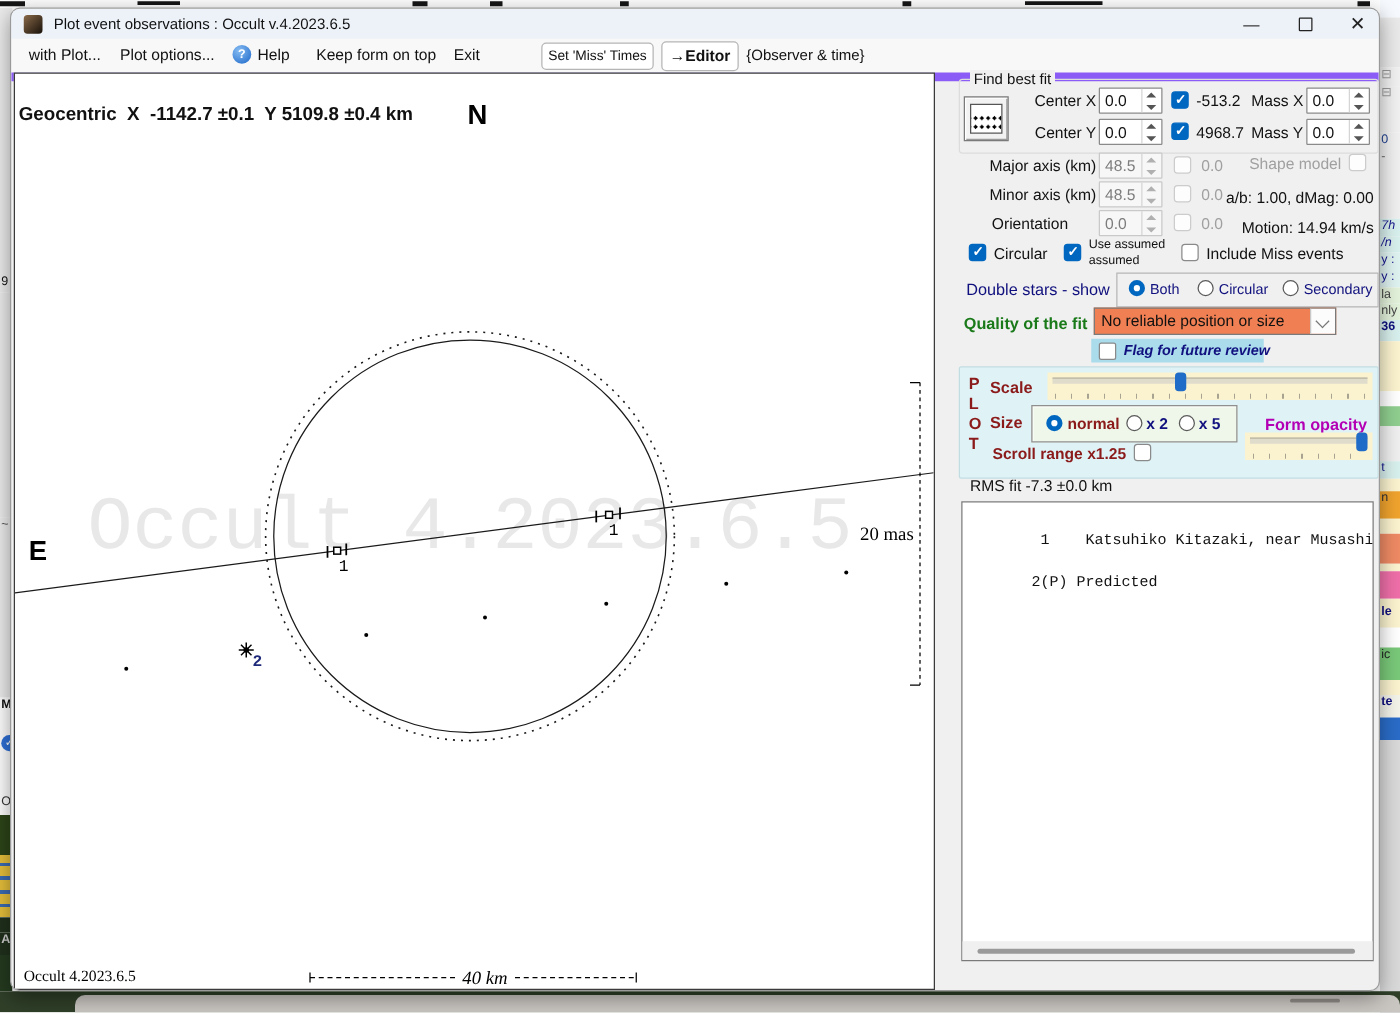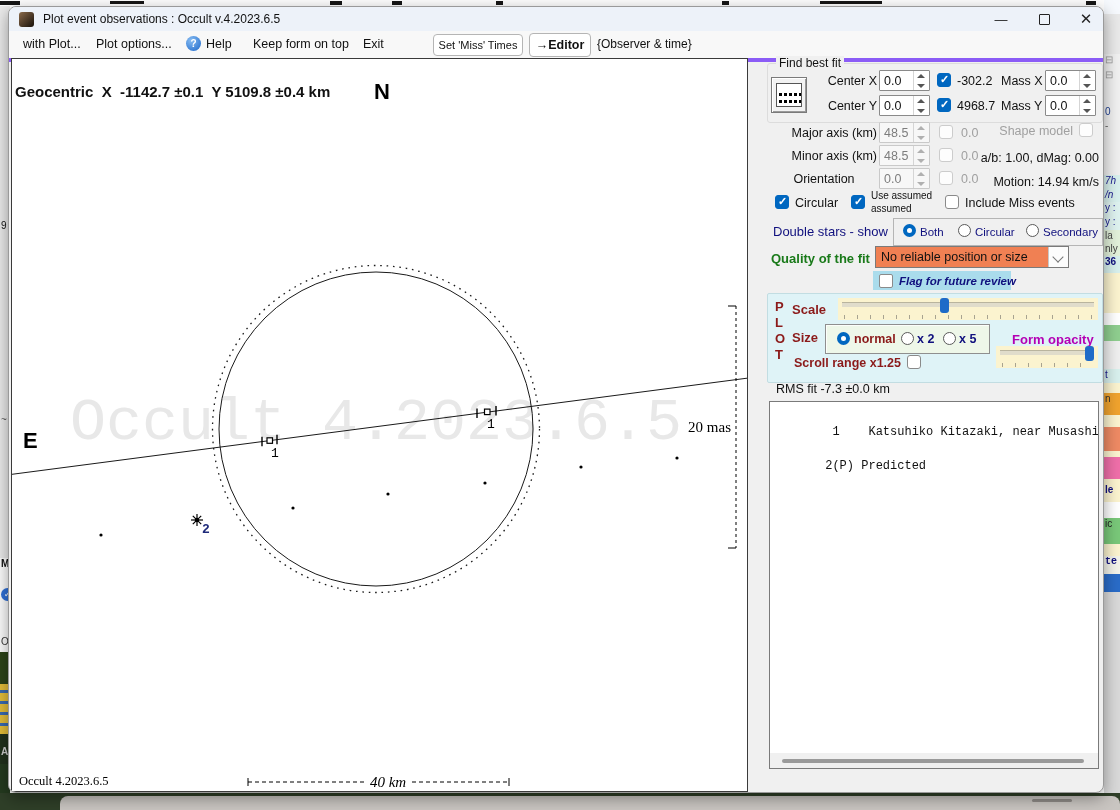--- a/index.html
+++ b/index.html
@@ -19,21 +19,21 @@
   
   #window{position:absolute;left:8px;top:6px;width:1096px;height:787px;background:#f0f0f0;
           border:1px solid #9a9a9a;border-radius:8px;box-shadow:0 5px 16px rgba(0,0,0,.38);overflow:hidden;box-sizing:border-box}
   .titlebar{position:absolute;left:0;top:0;right:0;height:24px;background:#edf2f9;display:flex;align-items:center}
   .appicon{width:15px;height:15px;margin-left:10px;border-radius:3px;
            background:linear-gradient(135deg,#8a6a4a 0%,#4a3826 55%,#171009 100%);flex:none}
   .title{margin-left:9px;font-size:12px;white-space:nowrap}
   .wbtn{position:absolute;top:0;height:24px;display:flex;align-items:center;justify-content:center;
         font-size:13px;color:#222;cursor:default}
   .maxbox{width:9px;height:9px;border:1.5px solid #222;border-radius:1px}
-  .menubar{position:absolute;left:0;top:24px;right:0;height:27px;background:#f8f8f8;border-bottom:4px solid #8b5cf6}
+  .menubar{position:absolute;left:0;top:24px;right:0;height:27px;background:#f8f8f8;border-bottom:7px solid #8b5cf6}
   .mitem{position:absolute;top:6px;font-size:12.5px;white-space:nowrap}
   .helpwrap{position:absolute;top:5px;display:flex;align-items:center;gap:5px;font-size:12.5px}
   .helpicon{width:15px;height:15px;border-radius:50%;color:#fff;font-size:10px;font-weight:bold;
             display:flex;align-items:center;justify-content:center;
             background:radial-gradient(circle at 35% 30%,#86bcf2,#1b66c9)}
   .mbtn{position:absolute;border:1px solid #b5b5b5;border-radius:4px;background:#fff;
         display:flex;align-items:center;justify-content:center;white-space:nowrap}
   
   .plot{position:absolute;left:2px;top:51px;width:737px;height:734px;background:#fff;
         border:1px solid #3a3a3a;box-sizing:border-box;overflow:hidden}
@@ -141,21 +141,21 @@
       <div class="seg" style="height: 10px; background: rgb(251, 243, 207);"></div>
       <div class="seg" style="height: 22px; background: rgb(240, 163, 46); color: rgb(51, 51, 51);">n</div>
       <div class="seg" style="height: 12px; background: rgb(251, 243, 207);"></div>
       <div class="seg" style="height: 24px; background: rgb(238, 138, 100);"></div>
       <div class="seg" style="height: 6px; background: rgb(251, 243, 207);"></div>
       <div class="seg" style="height: 22px; background: rgb(239, 111, 169);"></div>
       <div class="seg" style="height: 5px; background: rgb(251, 243, 207);"></div>
       <div class="seg b" style="height: 18px; background: rgb(251, 243, 207); color: rgb(16, 16, 126);">le</div>
       <div class="seg" style="height: 26px; background: rgb(121, 200, 121); color: rgb(34, 34, 34); margin-top: 16px;">ic</div>
       <div class="seg" style="height: 12px; background: rgb(251, 243, 207);"></div>
-      <div class="seg b" style="height: 18px; background: rgb(243, 243, 234); color: rgb(16, 16, 126); font-family: Liberation Mono, monospace;">te</div>
+      <div class="seg b" style="height: 18px; background: rgb(243, 243, 234); color: rgb(16, 16, 126);">te</div>
       <div class="seg" style="height: 18px; background: rgb(42, 108, 200);"></div>
       <div class="seg" style="height: 217px; background: rgb(217, 217, 217);"></div>
       <div class="seg" style="height: 17px; background: rgb(131, 129, 125);"></div>
     </div>
   <div id="bottombase"></div>
   <div id="bottomwin"></div>
   <div id="bottomhandle"></div>
 
   <div id="window">
 
@@ -256,21 +256,21 @@
     </div>
     <div class="lbl" style="left:792px;top:67px;width:76px;text-align:right">Center X</div>
     <div class="spin" style="left:870px;top:63px;width:51px">
       <span class="sv">0.0</span>
       <span class="sb">
           <i class="up"></i>
           <i class="dn"></i>
         </span>
     </div>
     <div class="cb on" style="left:928px;top:66px"></div>
-    <div class="lbl" style="left:948px;top:67px">-302.2</div>
+    <div class="lbl" style="left:948px;top:67px">-513.2</div>
     <div class="lbl" style="left:992px;top:67px">Mass X</div>
     <div class="spin" style="left:1036px;top:63px;width:51px">
       <span class="sv">0.0</span>
       <span class="sb">
           <i class="up"></i>
           <i class="dn"></i>
         </span>
     </div>
     <div class="lbl" style="left:792px;top:92px;width:76px;text-align:right">Center Y</div>
     <div class="spin" style="left:870px;top:88px;width:51px">

